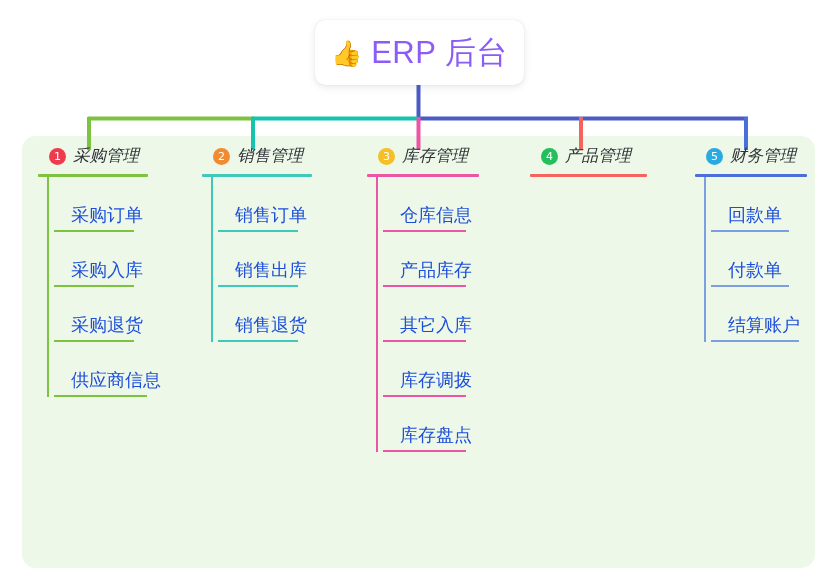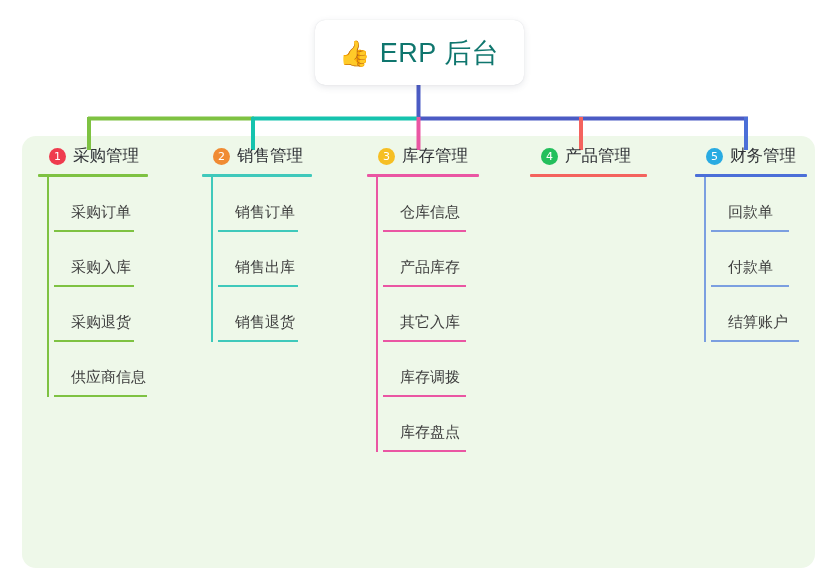--- a/index.html
+++ b/index.html
@@ -45,22 +45,22 @@
     justify-content: center;
     gap: 9px;
   }
   #root-card .thumb {
     font-size: 25px;
     line-height: 1;
     position: relative;
     top: 1px;
   }
   #root-card .root-text {
-    font-size: 27px;
-    color: #0f766e;
+    font-size: 31px;
+    color: #8b5cf6;
     letter-spacing: 0.5px;
     white-space: nowrap;
   }
 
   
   #wires {
     position: absolute;
     left: 0;
     top: 0;
     width: 839px;
@@ -88,20 +88,21 @@
     font-size: 11px;
     line-height: 17px;
     text-align: center;
     font-family: "DejaVu Sans", sans-serif;
     flex: 0 0 auto;
   }
   .col-title {
     font-size: 16.5px;
     color: #2f3136;
     white-space: nowrap;
+    font-style: italic;
   }
   .head-rule {
     height: 3px;
     margin-top: 5px;
     border-radius: 1px;
   }
   .items {
     position: relative;
     padding-left: 18px;
   }
@@ -113,22 +114,22 @@
     width: 2px;
   }
   .item {
     position: relative;
     height: 55px;
   }
   .item-label {
     position: absolute;
     left: 17px;
     top: 26px;
-    font-size: 15px;
-    color: #404040;
+    font-size: 18px;
+    color: #1d4ed8;
     white-space: nowrap;
   }
   .item-rule {
     position: absolute;
     left: 0;
     bottom: 0;
     height: 1.6px;
   }
 </style>
 </head>

